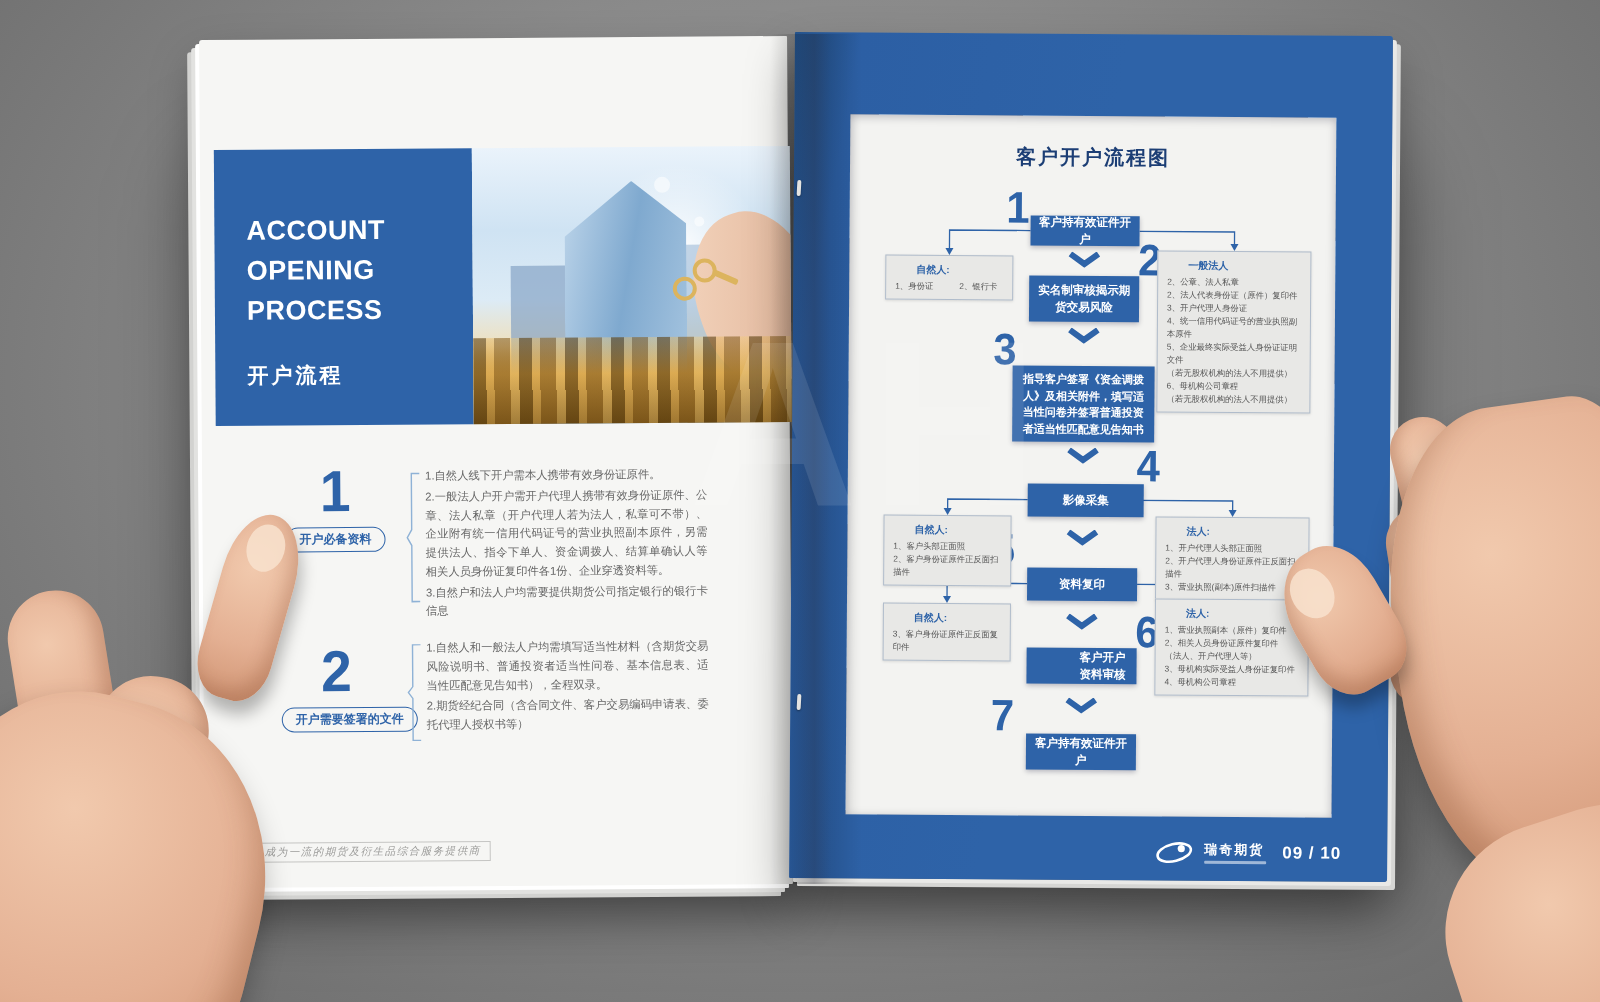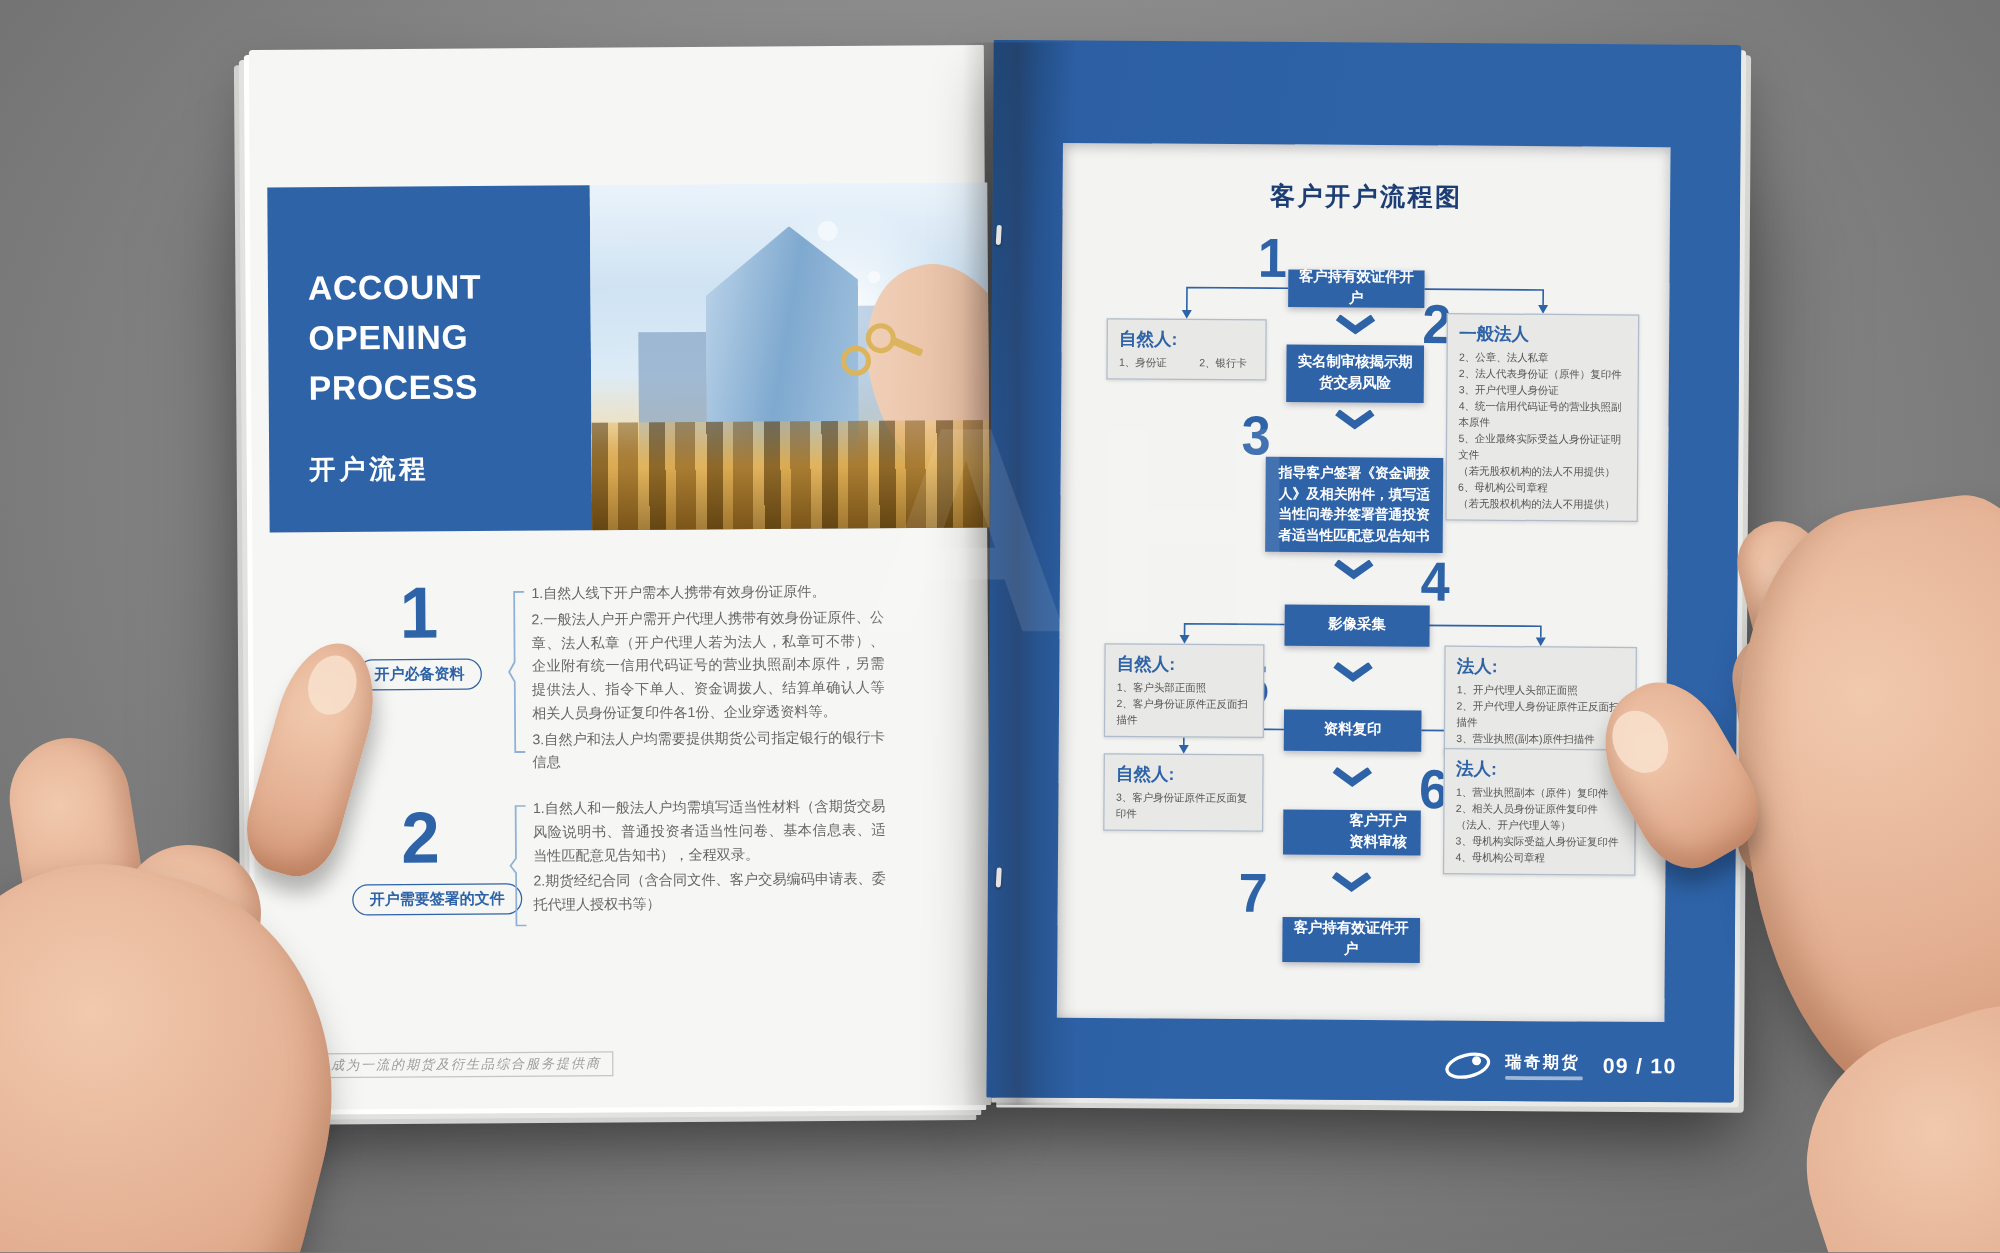--- a/index.html
+++ b/index.html
@@ -66,21 +66,21 @@
   .fc-title{position:absolute;left:0;top:28px;width:100%;text-align:center;
     font-size:20px;font-weight:bold;color:#1c3e75;letter-spacing:2px;}
   .step-num{position:absolute;font-size:44px;font-weight:800;color:#2e63a8;line-height:1;
     transform:scaleX(.95);z-index:1;}
   .step-box{position:absolute;background:#2e63a8;color:#fff;font-weight:bold;font-size:11.5px;
     display:flex;align-items:center;justify-content:center;text-align:center;line-height:1.5;
     padding:4px 6px;z-index:2;box-shadow:0 2px 5px rgba(0,0,40,.25);}
   .chev{position:absolute;z-index:2;}
   .side-box{position:absolute;background:#e8e8e6;border:1px solid #b0bccb;padding:7px 9px 6px 9px;
     box-shadow:0 1px 3px rgba(0,0,0,.12);z-index:2;}
-  .side-title{font-size:14px;font-weight:bold;color:#2e63a8;margin-bottom:3px;}
+  .side-title{font-size:10px;font-weight:bold;color:#2e63a8;margin-bottom:3px;margin-left:21px;}
   .side-item{font-size:8.4px;color:#555;line-height:1.55;}
   .side-row{display:flex;gap:26px;}
   .connectors{position:absolute;left:0;top:0;z-index:1;}
 
   
   .rp-footer{position:absolute;top:806px;right:46px;display:flex;align-items:center;gap:10px;color:#fff;}
   .brand-col{display:flex;flex-direction:column;align-items:flex-start;gap:2px;}
   .brand-name{font-size:13px;font-weight:bold;letter-spacing:2px;}
   .brand-sub-bar{width:62px;height:3px;background:rgba(255,255,255,.55);border-radius:1px;}
   .page-no{font-size:17px;font-weight:bold;letter-spacing:1px;margin-left:6px;}

